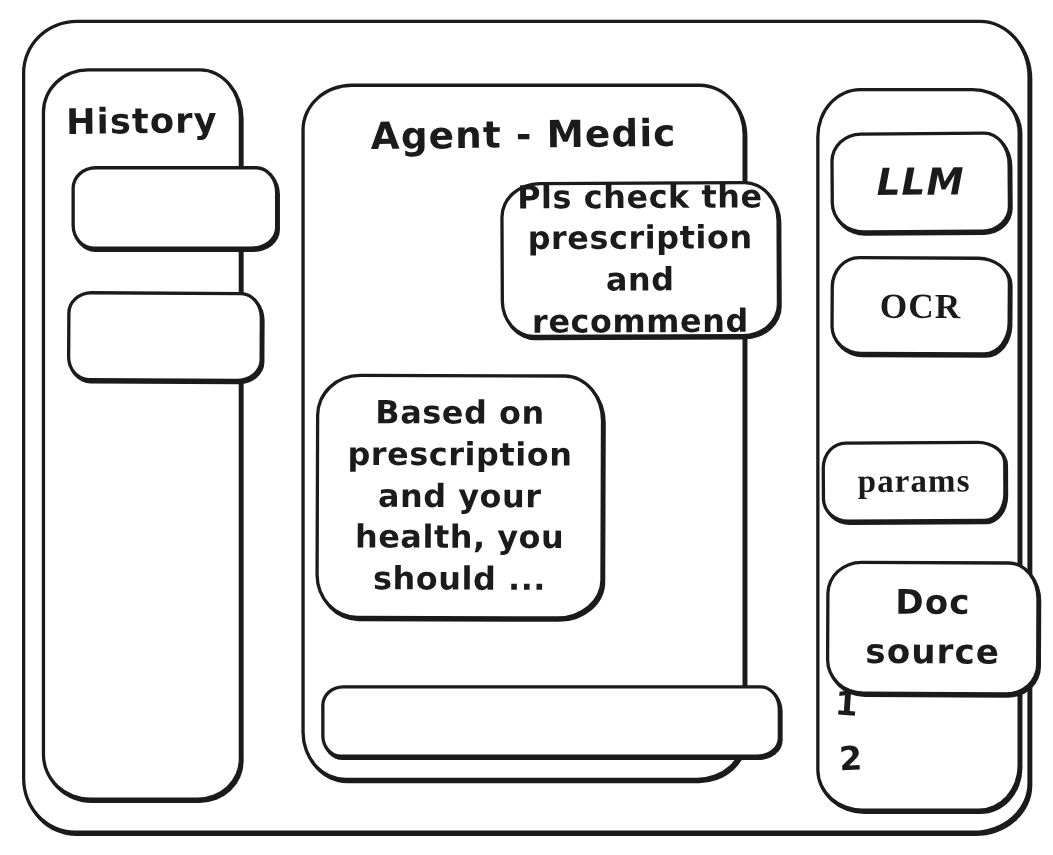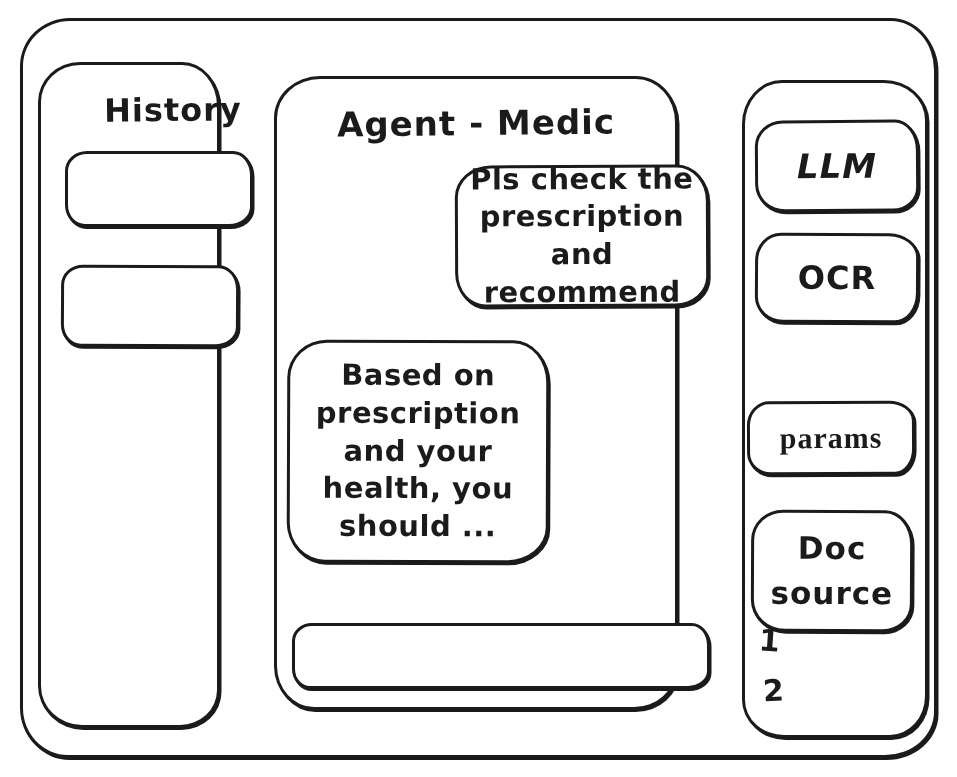--- a/index.html
+++ b/index.html
@@ -28,21 +28,20 @@
     left: 20px; top: 18px;
     width: 917px; height: 740px;
     border-width: 3.5px;
     border-radius: 50px 46px 52px 48px / 48px 52px 46px 50px;
   }
   
   .history-panel {
     left: 38px; top: 62px;
     width: 182px; height: 666px;
     border-radius: 42px 38px 40px 44px / 40px 44px 38px 42px;
-    padding-left: 44px;
   }
   .panel-title {
     position: absolute;
     width: 100%;
     text-align: center;
     font-weight: bold;
     letter-spacing: 1px;
     transform: rotate(-0.6deg);
   }
   .history-title { top: 26px; font-size: 32px; }
@@ -112,30 +111,31 @@
     left: 10px; top: 37px; width: 164px; height: 92px;
     font-size: 34px; font-style: italic;
     border-radius: 28px 24px 26px 30px / 26px 30px 24px 28px;
     transform: rotate(-0.4deg);
   }
   .ocr-btn {
     left: 10px; top: 150px; width: 164px; height: 90px;
     font-size: 32px;
     border-radius: 26px 30px 24px 28px / 28px 24px 30px 26px;
     transform: rotate(0.3deg);
+    font-family: Liberation Serif, serif;
   }
   .params-btn {
     left: 2px; top: 318px; width: 168px; height: 74px;
     font-size: 30px;
     border-radius: 22px 26px 20px 24px / 24px 20px 26px 22px;
     transform: rotate(-0.3deg);
     font-family: Liberation Serif, serif;
   }
   .doc-btn {
-    left: 6px; top: 427px; width: 162px; height: 122px;
+    left: 6px; top: 427px; width: 194px; height: 122px;
     font-size: 31px; line-height: 1.45;
     padding: 0 28px;
     border-radius: 32px 28px 30px 34px / 30px 34px 28px 32px;
     transform: rotate(0.25deg);
   }
   .doc-num {
     position: absolute;
     font-weight: bold;
     font-size: 30px;
     cursor: pointer;

